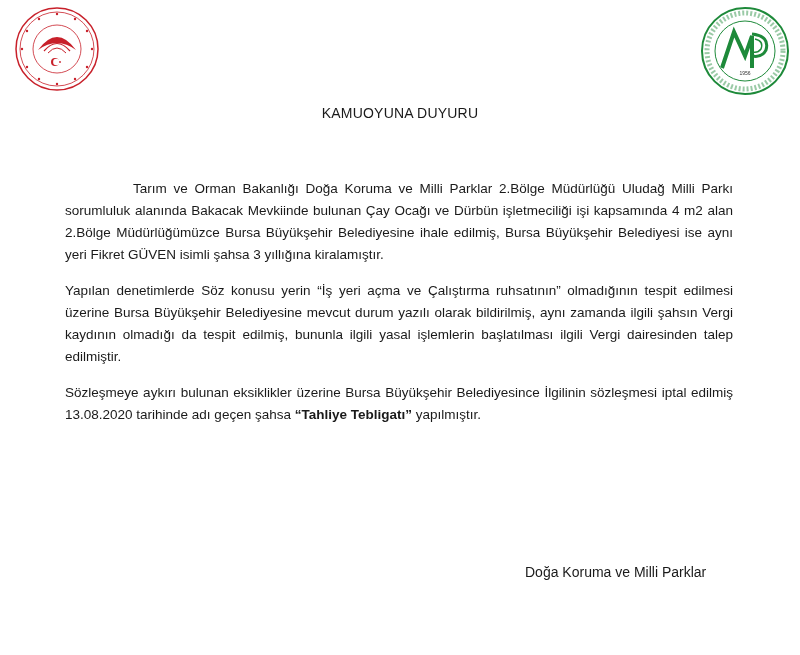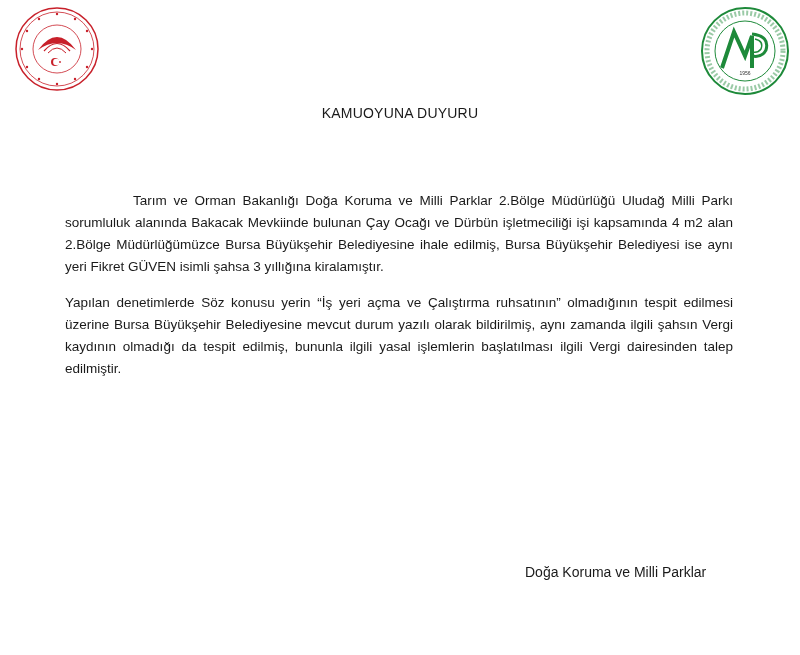--- a/index.html
+++ b/index.html
@@ -2,21 +2,21 @@
 <html><head>
   <meta charset="utf-8">
   <style>
     html, body { margin: 0; padding: 0; background: #ffffff; }
     body { width: 800px; height: 655px; position: relative; overflow: hidden;
            font-family: "Liberation Sans", sans-serif; color: #1a1a1a; }
     .seal-left { position: absolute; left: 14px; top: 6px; width: 86px; height: 86px; }
     .seal-right { position: absolute; left: 700px; top: 6px; width: 90px; height: 90px; }
     .title { position: absolute; left: 0; width: 800px; top: 105px; text-align: center;
              font-size: 14px; letter-spacing: 0.2px; }
-    .body { position: absolute; left: 65px; width: 668px; top: 178px; font-size: 13.5px; line-height: 22px; margin-top: 12px; }
+    .body { position: absolute; left: 65px; width: 668px; top: 178px; font-size: 13.5px; line-height: 22px; }
     .para { margin: 0 0 14px 0; text-align: justify; }
     .para.indent { text-indent: 68px; }
     .para b { font-weight: bold; }
     .sig { position: absolute; left: 525px; top: 561px; font-size: 14px; line-height: 22px; }
     .sig .l2 { padding-left: 26px; }
   </style>
 </head>
 <body>
 
 <div class="seal-left">
@@ -57,17 +57,18 @@
     <text x="45" y="69" font-size="5" text-anchor="middle" fill="#333" font-family="Liberation Sans, sans-serif">1956</text>
     <circle cx="45" cy="45" r="38" fill="none" stroke="#1e8a3a" stroke-width="5" stroke-dasharray="2 2" opacity="0.45"></circle>
   </svg>
 </div>
 
 <div class="title">KAMUOYUNA DUYURU</div>
 
 <div class="body">
   <p class="para indent">Tarım ve Orman Bakanlığı Doğa Koruma ve Milli Parklar 2.Bölge Müdürlüğü Uludağ Milli Parkı sorumluluk alanında Bakacak Mevkiinde bulunan Çay Ocağı ve Dürbün işletmeciliği işi kapsamında 4 m2 alan 2.Bölge Müdürlüğümüzce Bursa Büyükşehir Belediyesine ihale edilmiş, Bursa Büyükşehir Belediyesi ise aynı yeri Fikret GÜVEN isimli şahsa 3 yıllığına kiralamıştır.</p>
   <p class="para">Yapılan denetimlerde Söz konusu yerin “İş yeri açma ve Çalıştırma ruhsatının” olmadığının tespit edilmesi üzerine Bursa Büyükşehir Belediyesine mevcut durum yazılı olarak bildirilmiş, aynı zamanda ilgili şahsın Vergi kaydının olmadığı da tespit edilmiş, bununla ilgili yasal işlemlerin başlatılması ilgili Vergi dairesinden talep edilmiştir.</p>
+  <p class="para"><span>Sözleşmeye aykırı bulunan eksiklikler üzerine Bursa Büyükşehir Belediyesince İlgilinin sözleşmesi iptal edilmiş 13.08.2020 tarihinde adı geçen şahsa </span><b>“Tahliye Tebligatı”</b><span> yapılmıştır.</span></p>
 </div>
 
 <div class="sig">
   <div>Doğa Koruma ve Milli Parklar</div>
 </div>
 
 </body></html>

